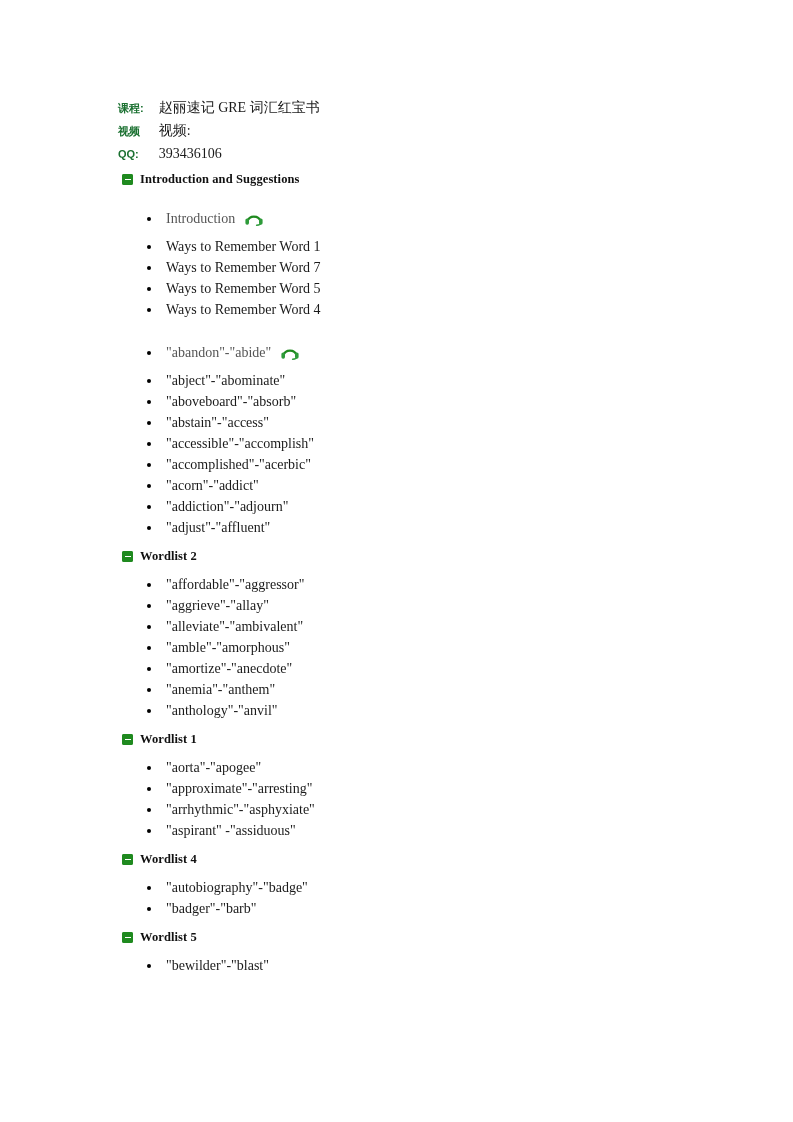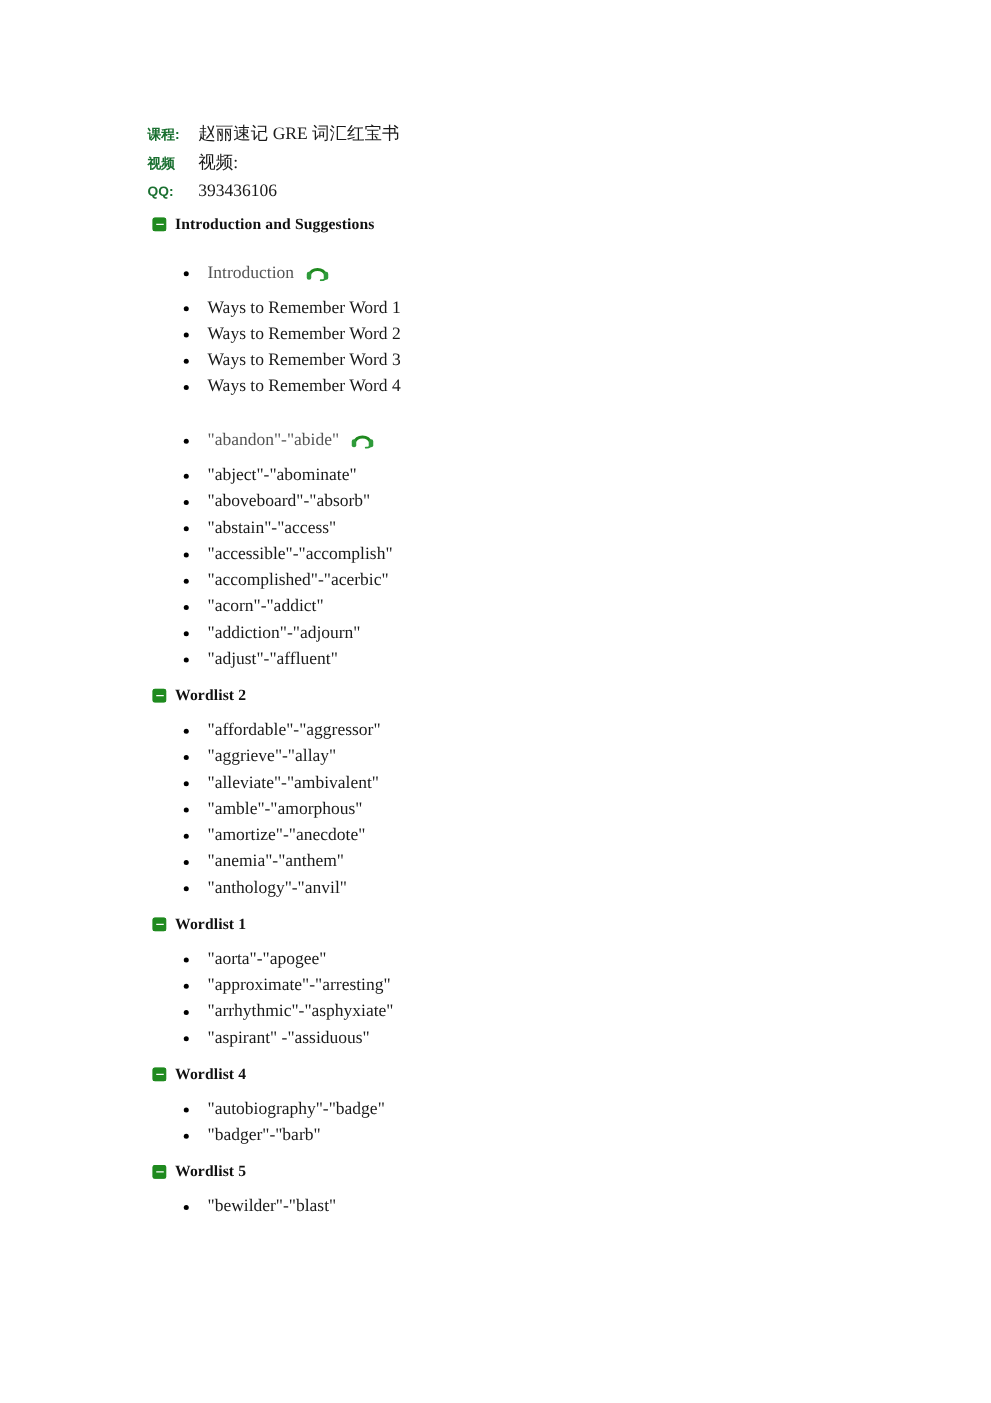--- a/index.html
+++ b/index.html
@@ -159,22 +159,22 @@
           <span class="section-title">Introduction and Suggestions</span>
         </div>
         <ul class="word-list first-gap">
           <li class="link" style="margin-bottom: 7px;"><span class="item-text">Introduction</span><svg width="20" height="17" viewBox="0 0 20 17" class="headphone-icon">
               <path d="M3.2 12.5 A7.2 7.2 0 0 1 16.8 12.5" fill="none" stroke="#1f8a1f" stroke-width="2.4" stroke-linecap="round"></path>
               <rect x="1.4" y="9.4" width="3.6" height="6.4" rx="1.7" fill="#2e9b3a"></rect>
               <rect x="15.0" y="9.4" width="3.6" height="6.4" rx="1.7" fill="#2e9b3a"></rect>
               <path d="M16.8 13.2 Q16.8 16.2 12.6 16.2" fill="none" stroke="#2e9b3a" stroke-width="1.5" stroke-linecap="round"></path>
             </svg></li>
           <li><span class="item-text">Ways to Remember Word 1</span></li>
-          <li><span class="item-text">Ways to Remember Word 2</span></li>
-          <li><span class="item-text">Ways to Remember Word 3</span></li>
+          <li><span class="item-text">Ways to Remember Word 7</span></li>
+          <li><span class="item-text">Ways to Remember Word 5</span></li>
           <li><span class="item-text">Ways to Remember Word 4</span></li>
         </ul>
         <div class="spacer-4"></div>
         <ul class="word-list first-gap">
           <li class="link" style="margin-bottom: 7px;"><span class="item-text">"abandon"-"abide"</span><svg width="20" height="17" viewBox="0 0 20 17" class="headphone-icon">
               <path d="M3.2 12.5 A7.2 7.2 0 0 1 16.8 12.5" fill="none" stroke="#1f8a1f" stroke-width="2.4" stroke-linecap="round"></path>
               <rect x="1.4" y="9.4" width="3.6" height="6.4" rx="1.7" fill="#2e9b3a"></rect>
               <rect x="15.0" y="9.4" width="3.6" height="6.4" rx="1.7" fill="#2e9b3a"></rect>
               <path d="M16.8 13.2 Q16.8 16.2 12.6 16.2" fill="none" stroke="#2e9b3a" stroke-width="1.5" stroke-linecap="round"></path>
             </svg></li>

